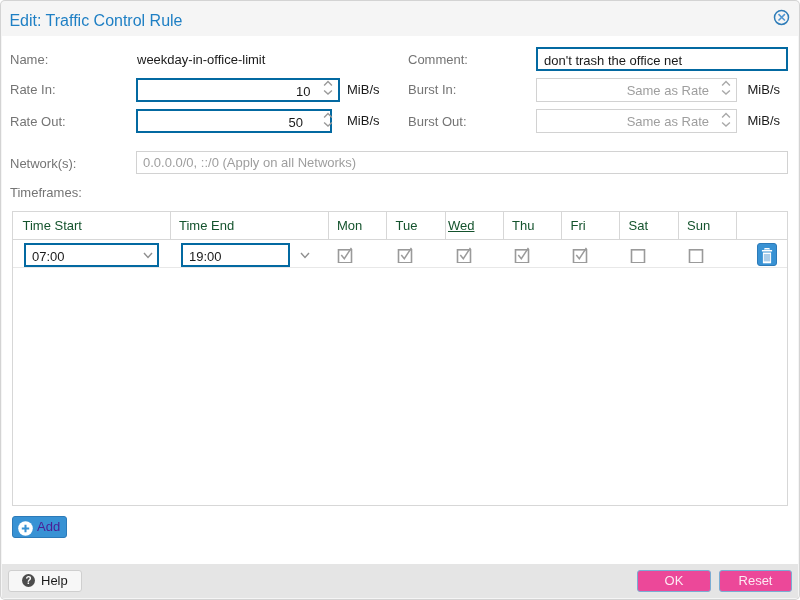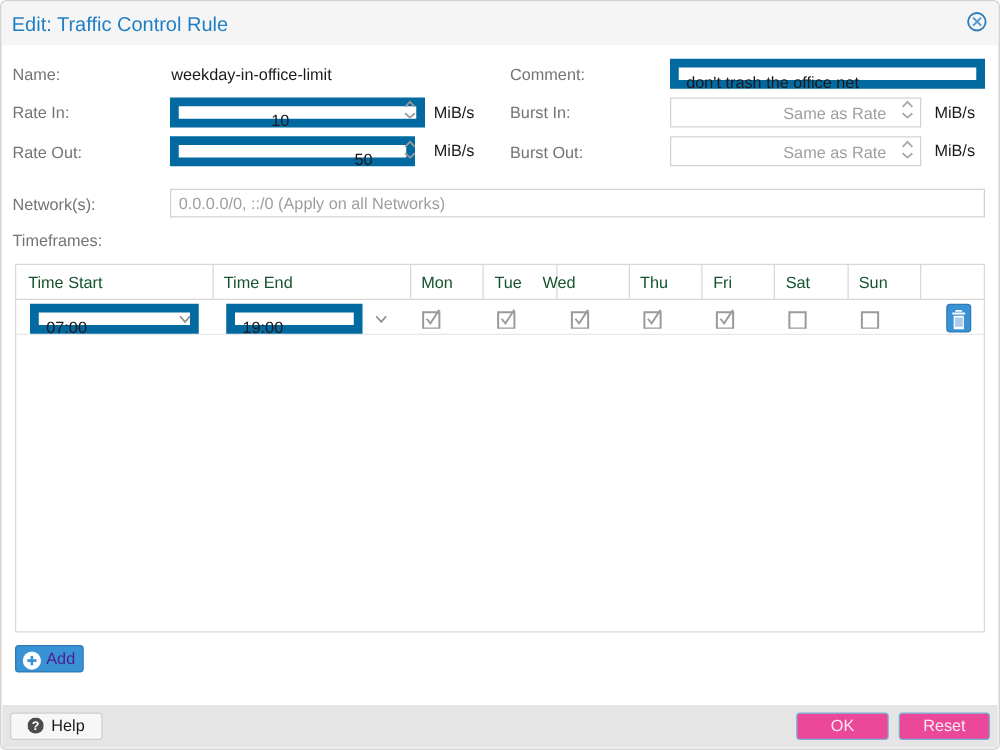--- a/index.html
+++ b/index.html
@@ -2,21 +2,21 @@
 <html><head>
 <meta charset="utf-8">
 <style>
 * { margin:0; padding:0; box-sizing:border-box; }
 html,body { width:800px; height:600px; }
 html { background:#fff; }
 body { font-family:"Liberation Sans",sans-serif; font-size:13px; background:#f5f5f5; position:relative; overflow:hidden; border-radius:5px; box-shadow: inset 0 0 0 1px rgba(170,170,170,0.45); }
 .abs { position:absolute; }
 .lbl { color:#747474; height:24px; line-height:24px; }
 .val { color:#1a1a1a; height:24px; line-height:24px; }
-.inp { background:#fff; border:7px solid #0369a1; height:24px; line-height:23px; color:#1a1a1a; }
+.inp { background:#fff; border:2px solid #0369a1; height:24px; line-height:23px; color:#1a1a1a; }
 .inp-lt { background:#fff; border:1px solid #d2d2d2; height:24px; line-height:23px; }
 .ph { color:#9e9e9e; }
 #title { left:9.4px; top:11.5px; font-size:16px; color:#1e7fc4; }
 #body { left:2px; top:36px; width:796px; height:528px; background:#fff; }
 #toolbar { left:2px; top:564px; width:796px; height:34px; background:#e5e5e5; }
 .hdrcell { color:#14532d; height:27px; line-height:27px; }
 .btn-blue { background:#3892d4; border:1px solid #2c7ab8; border-radius:3px; color:#fff; }
 .btn-dis { background:#ec4899; border:1px solid #7aadd3; border-radius:3px; color:rgba(255,255,255,0.88); text-align:center; height:22px; line-height:20px; }
 </style>
 </head>
@@ -27,21 +27,21 @@
   <circle cx="8.5" cy="8.4" r="7" fill="none" stroke="#2e7cb8" stroke-width="1.5"></circle>
   <path d="M5.5 5.1 L11.9 11.5 M11.9 5.1 L5.5 11.5" stroke="#5197d2" stroke-width="1.55" stroke-linecap="butt"></path>
 </svg>
 
 <div class="abs" id="body"></div>
 
 <div class="abs lbl" style="left:10px; top:48px;">Name:</div>
 <div class="abs val" style="left:137px; top:48px;">weekday-in-office-limit</div>
 
 <div class="abs lbl" style="left:10px; top:78px;">Rate In:</div>
-<div class="abs inp" style="left:136px; top:77.5px; width:203.5px; text-align:center; padding-right:27px;">10</div>
+<div class="abs inp" style="left:136px; top:77.5px; width:203.5px; text-align:right; padding-right:27px;">10</div>
 <svg class="abs" style="left:322px; top:79px;" width="12" height="18" viewBox="0 0 12 18">
   <path d="M2.1 6.5 L6 2.5 L9.9 6.5" fill="none" stroke="#9a9a9a" stroke-width="1.4"></path>
   <path d="M2.1 11.6 L6 15.1 L9.9 11.6" fill="none" stroke="#9a9a9a" stroke-width="1.4"></path>
 </svg>
 <div class="abs val" style="left:347px; top:77.5px;">MiB/s</div>
 
 <div class="abs lbl" style="left:10px; top:109.5px;">Rate Out:</div>
 <div class="abs inp" style="left:136px; top:109px; width:196px; text-align:right; padding-right:27px;">50</div>
 <svg class="abs" style="left:322px; top:110.5px;" width="12" height="18" viewBox="0 0 12 18">
   <path d="M2.1 6.5 L6 2.5 L9.9 6.5" fill="none" stroke="#9a9a9a" stroke-width="1.4"></path>
@@ -84,21 +84,21 @@
 <div class="abs" style="left:619px; top:211.5px; width:1px; height:27px; background:#d7d7d7;"></div>
 <div class="abs" style="left:678px; top:211.5px; width:1px; height:27px; background:#d7d7d7;"></div>
 <div class="abs" style="left:736px; top:211.5px; width:1px; height:27px; background:#d7d7d7;"></div>
 
 <div class="abs" style="left:13px; top:238.5px; width:774px; height:1px; background:#d7d7d7;"></div>
 
 <div class="abs hdrcell" style="left:22.5px; top:211.5px;">Time Start</div>
 <div class="abs hdrcell" style="left:179px; top:211.5px;">Time End</div>
 <div class="abs hdrcell" style="left:337px; top:211.5px;">Mon</div>
 <div class="abs hdrcell" style="left:395.5px; top:211.5px;">Tue</div>
-<div class="abs hdrcell" style="left:434px; top:211.5px;">Wed</div>
+<div class="abs hdrcell" style="left:448px; top:211.5px;text-decoration:underline;">Wed</div>
 <div class="abs hdrcell" style="left:512px; top:211.5px;">Thu</div>
 <div class="abs hdrcell" style="left:570.5px; top:211.5px;">Fri</div>
 <div class="abs hdrcell" style="left:628.5px; top:211.5px;">Sat</div>
 <div class="abs hdrcell" style="left:687px; top:211.5px;">Sun</div>
 
 <div class="abs" style="left:13px; top:267px; width:774px; height:1px; background:#e8e8e8;"></div>
 
 <div class="abs inp" style="left:24px; top:243px; width:135px; padding-left:6px;">07:00</div>
 <svg class="abs" style="left:141px; top:248px;" width="14" height="14" viewBox="0 0 14 14">
   <path d="M3 5 L7 9.5 L11 5" fill="none" stroke="#8f8f8f" stroke-width="1.4"></path>

